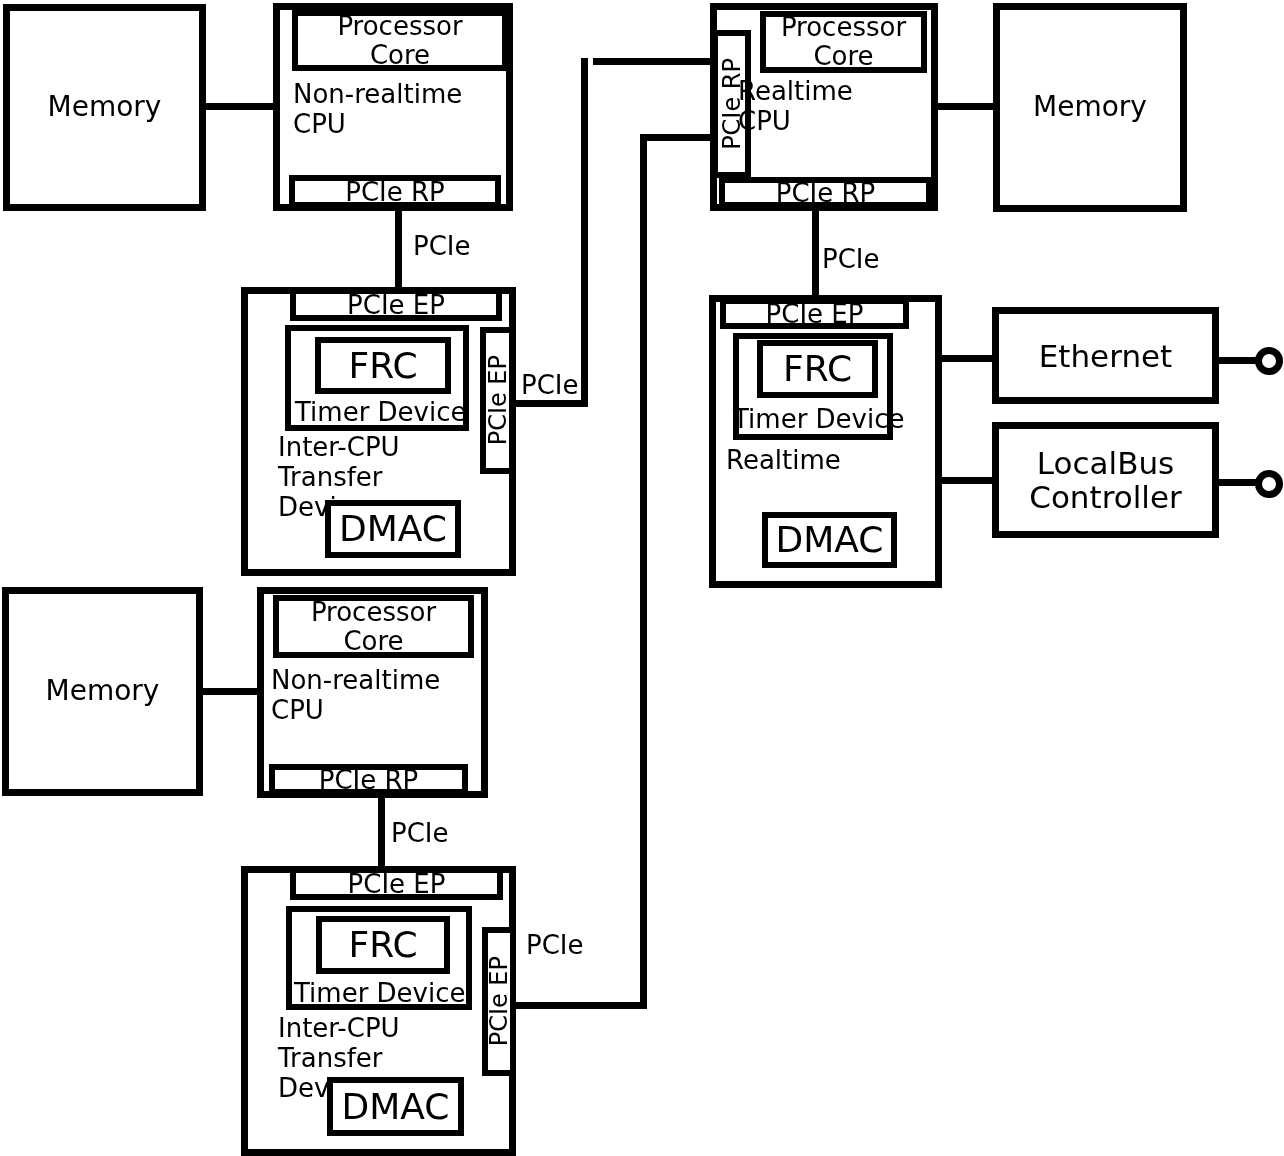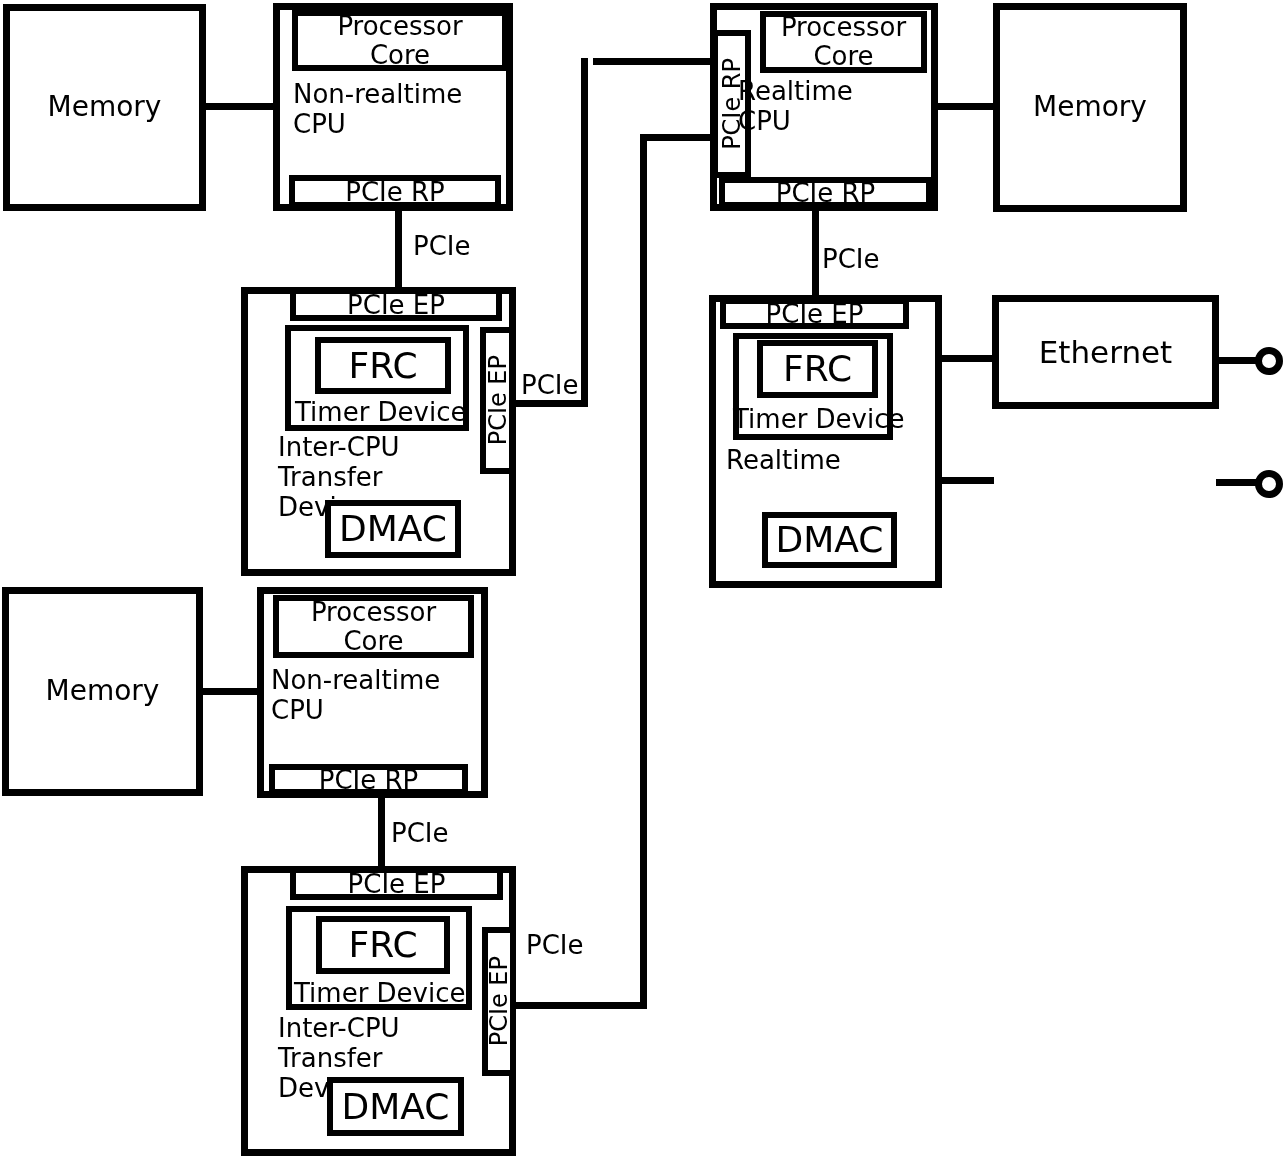--- a/index.html
+++ b/index.html
@@ -126,22 +126,28 @@
     <span class="biglabel">FRC</span>
   </div>
   <div class="freelabel" style="left:733px;top:406px;width:160px;text-align:center">Timer Device</div>
   <div class="txt" style="left:726px;top:445px;width:200px">
     <span>Realtime</span>
   </div>
   <div class="box thin" style="left:762px;top:512px;width:135px;height:56px">
     <span class="biglabel">DMAC</span>
   </div>
 
-  <div class="box" style="left:992px;top:295px;width:227px;height:114px">
+  <div class="box" style="left:992px;top:307px;width:227px;height:97px">
     <span class="hugelabel">Ethernet</span>
+  </div>
+  <div class="box hugelabel" style="left:992px;top:422px;width:227px;height:116px">
+    <div>
+      <span>LocalBus</span>
+      <span>Controller</span>
+    </div>
   </div>
 
   <div class="box" style="left:2px;top:587px;width:201px;height:209px">
     <span class="memlabel">Memory</span>
   </div>
 
   <div class="box" style="left:257px;top:587px;width:231px;height:211px"></div>
   <div class="box thin corelines" style="left:273px;top:595px;width:201px;height:63px">
     <div>
       <span>Processor</span>

